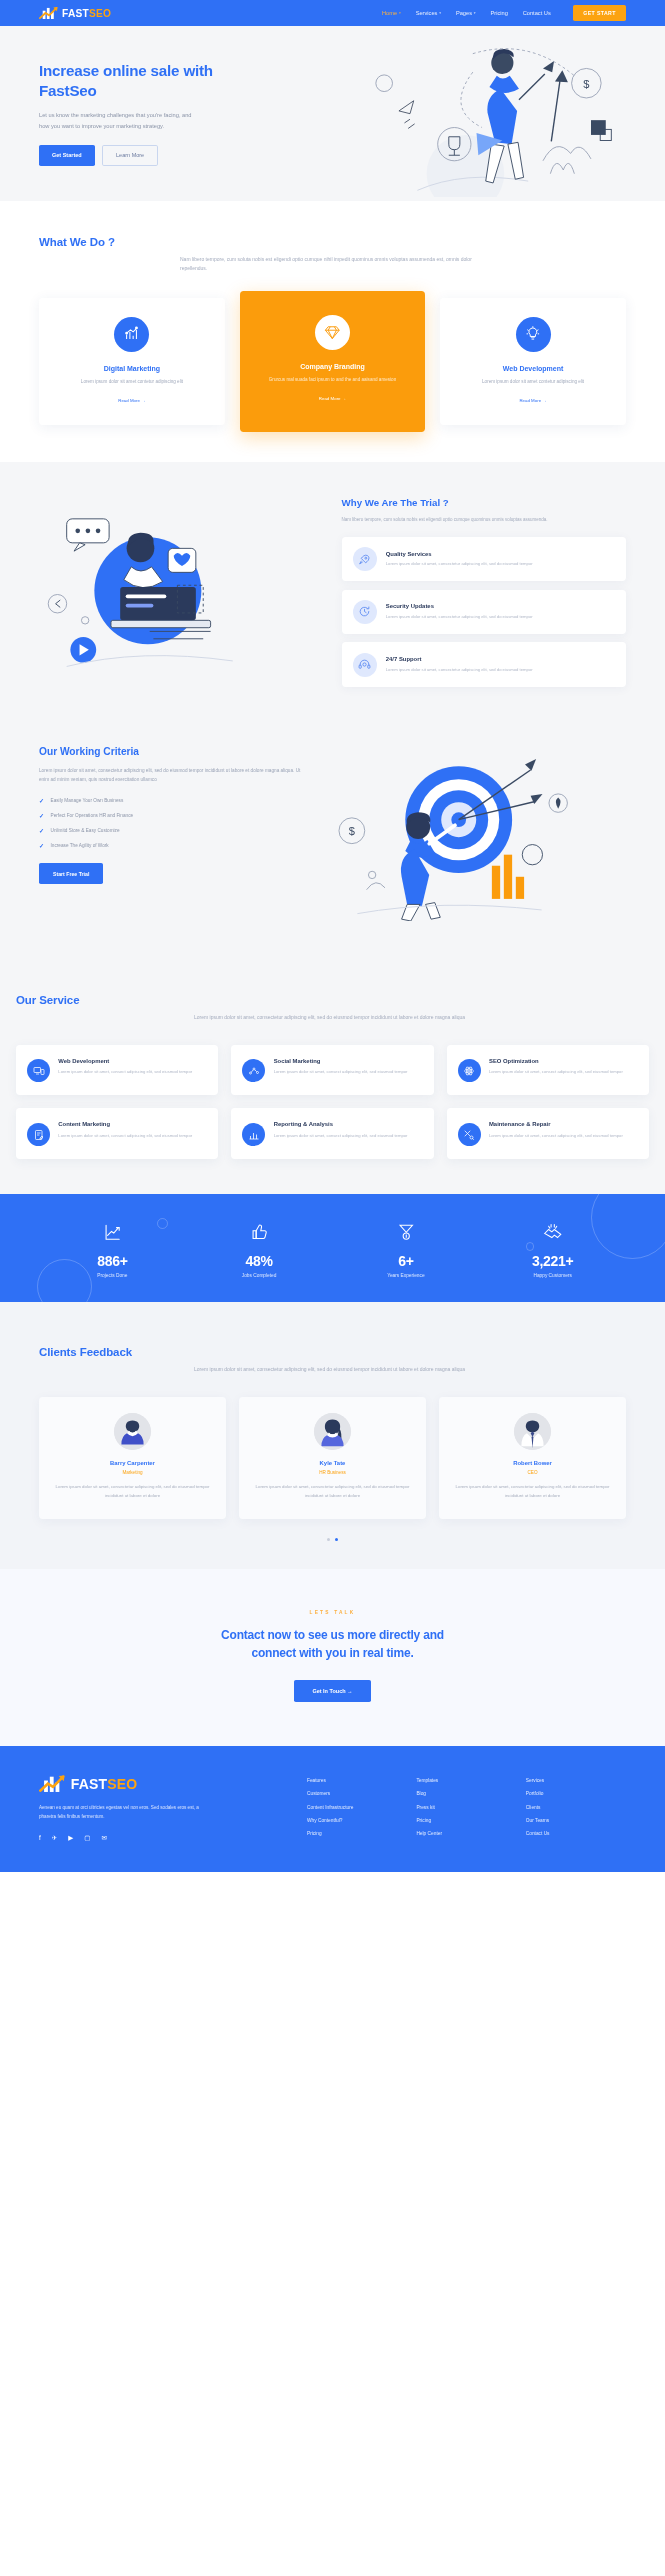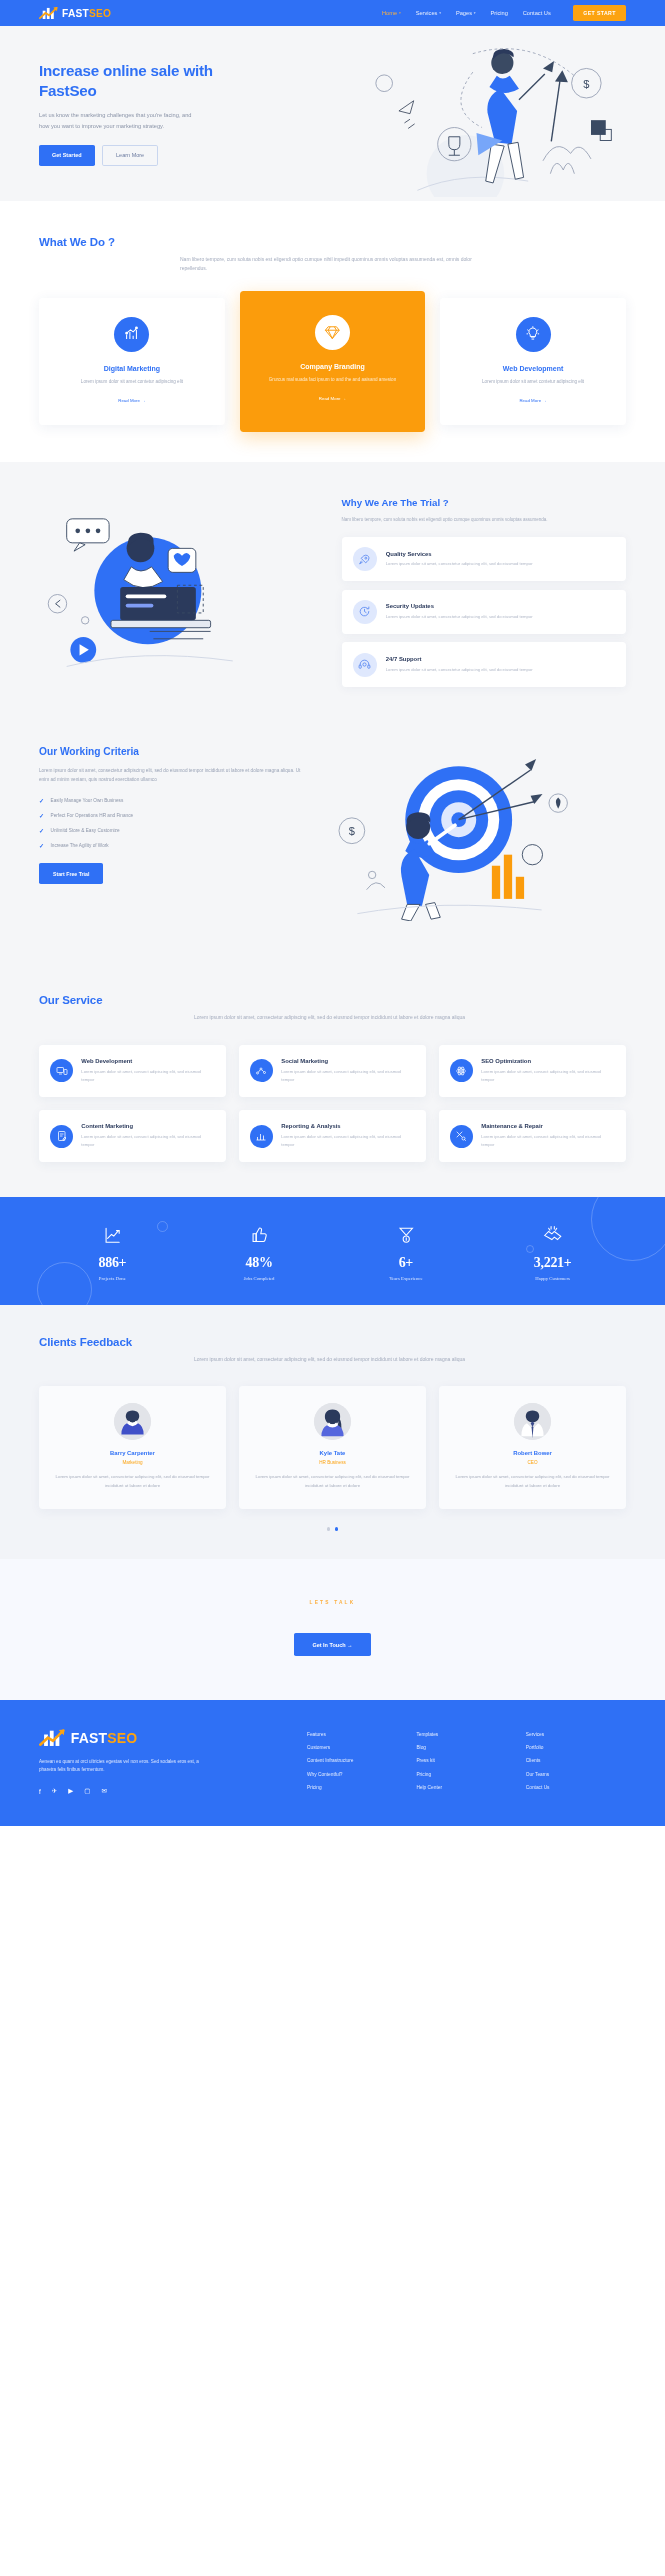--- a/index.html
+++ b/index.html
@@ -134,46 +134,46 @@
     gap: 6.5px; margin-bottom: 8.3px;
   }
   .tick { color: #2f70f5; font-size: 6px; font-weight: bold; }
   .btn-trial {
     background: #2f70f5; color: #fff; font-size: 5.2px; font-weight: bold;
     padding: 7.4px 14px; border-radius: 1.8px; border: none; cursor: pointer; margin-top: 5.5px;
   }
   .cr-art { flex: 1; height: 175px; position: relative; }
 
   
-  .ourservice { background: #f5f6f8; padding: 31px 39px 35px; }
+  .ourservice { background: #f5f6f8; padding: 31px 16px 35px; }
   .grid6 { display: flex; flex-wrap: wrap; gap: 13px; margin-top: 22px; }
   .card6 {
     width: calc((100% - 26px) / 3); background: #fff; border-radius: 3.7px;
     padding: 13px 11px; display: flex; gap: 8.3px;
     box-shadow: 0 2.8px 11px rgba(36,62,120,.06);
   }
   .c6-ico {
     width: 23px; height: 23px; border-radius: 50%; background: #2f70f5;
     display: flex; align-items: center; justify-content: center; flex: none; margin-top: 1.8px;
   }
   .c6-h { font-size: 5.9px; font-weight: bold; color: #2b3a5c; margin-bottom: 4.6px; }
   .c6-p { font-size: 4.2px; line-height: 1.85; color: #b0b7c7; }
 
   
   .stats {
-    background: #2f70f5; padding: 24px 39px 24px; display: flex; position: relative; overflow: hidden; font-family: Liberation Serif, serif;
+    background: #2f70f5; padding: 24px 39px 24px; display: flex; position: relative; overflow: hidden;
   }
   .stat { flex: 1; text-align: center; position: relative; z-index: 2; }
   .st-ico { height: 28px; display: flex; align-items: center; justify-content: center; margin-bottom: 6.5px; }
   .st-num { font-size: 14px; font-weight: bold; color: #fff; letter-spacing: -0.3px; }
   .st-lbl { font-size: 4.8px; color: #dde8ff; margin-top: 4.6px; }
   .bubble { position: absolute; border: 0.9px solid rgba(255,255,255,.22); border-radius: 50%; }
 
   
-  .feedback { background: #f2f4f8; padding: 31px 39px 28px; }
+  .feedback { background: #f2f4f8; padding: 44px 39px 28px; }
   .cards-t { display: flex; gap: 13px; margin-top: 22px; }
   .cardt {
     flex: 1; background: #fafbfd; border-radius: 3.7px; text-align: center;
     padding: 16.6px 12px 18.5px; box-shadow: 0 2.8px 11px rgba(36,62,120,.05);
   }
   .avatar {
     width: 37px; height: 37px; border-radius: 50%; background: #e2e4e9;
     margin: 0 auto 10.2px; position: relative; overflow: hidden;
   }
   .t-name { font-size: 5.9px; font-weight: bold; color: #2f70f5; margin-bottom: 3.7px; }
@@ -675,20 +675,24 @@
       </div>
     </div>
     <div class="dots">
       <div class="dot"></div>
       <div class="dot on"></div>
     </div>
   </div>
 
   <div class="cta">
     <div class="cta-eyebrow">LETS TALK</div>
+    <div class="cta-title">
+      <div>Contact now to see us more directly and</div>
+      <div>connect with you in real time.</div>
+    </div>
     <button class="btn-touch">
       <span>Get In Touch</span> <span>→</span>
     </button>
   </div>
 
   <div class="footer">
     <div class="f-left">
       <div class="f-logo">
         <span class="logo-mark">
           <svg viewBox="0 0 44 30" width="28" height="19.4">

